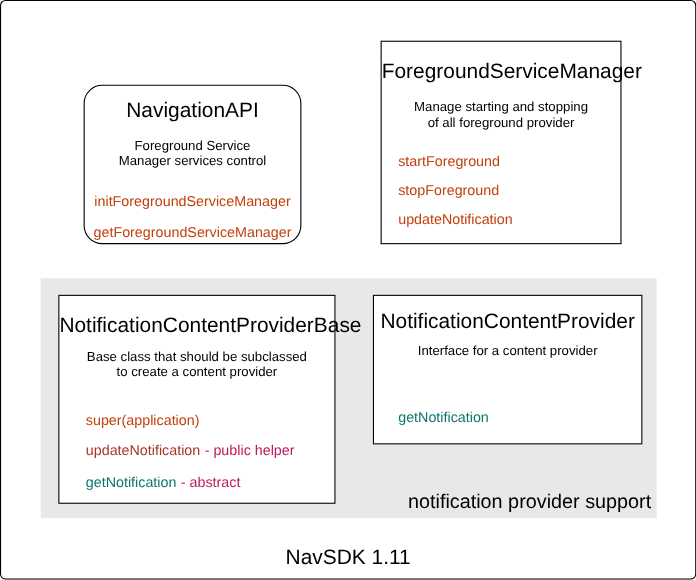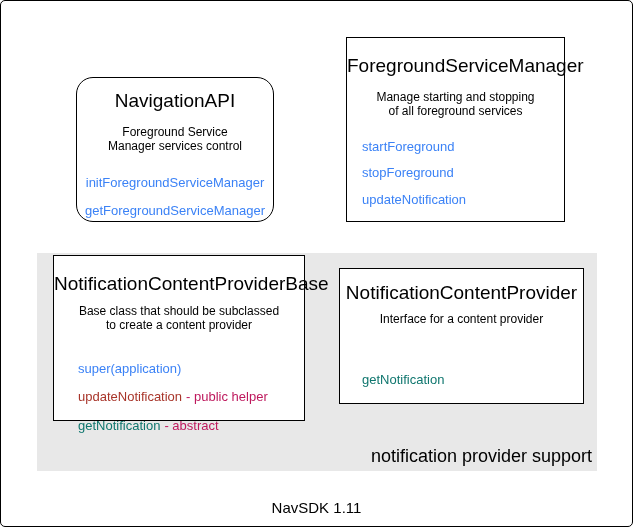--- a/index.html
+++ b/index.html
@@ -22,21 +22,21 @@
     background: #e8e8e8;
   }
   .class-box {
     position: absolute;
     background: #ffffff;
     border: 1px solid #000000;
     box-sizing: border-box;
   }
   .box-nav  { left: 75px;  top: 76px;  width: 198px; height: 145px; border-radius: 17px; }
   .box-fsm  { left: 345px; top: 36px;  width: 219px; height: 185px; }
-  .box-ncpb { left: 52px;  top: 254px; width: 252px; height: 166px; border-width: 1.5px; }
+  .box-ncpb { left: 52px;  top: 267px; width: 252px; height: 190px; border-width: 1.5px; }
   .box-ncp  { left: 338px; top: 267px; width: 245px; height: 136px; border-width: 1.5px; }
 
   .class-title {
     position: absolute;
     left: 0; right: 0;
     text-align: center;
     font-size: 19px;
     line-height: 19px;
     white-space: nowrap;
   }
@@ -48,21 +48,21 @@
     line-height: 14px;
     white-space: pre-line;
   }
   .method {
     position: absolute;
     font-size: 13px;
     line-height: 16px;
     white-space: nowrap;
   }
   .method.centered { left: 0; right: 0; text-align: center; }
-  .green { color: #3b82f6; }
+  .green { color: #c2410c; }
   .red   { color: #a8352a; }
   .blue  { color: #0f766e; }
   .annotation { color: #be185d; margin-left: 4px; text-align: center; }
 
   
   .box-nav  .class-title { top: 13px; }
   .box-nav  .class-desc  { top: 47px; }
   .box-nav  .m0 { top: 97px; }
   .box-nav  .m1 { top: 125px; }
 
@@ -91,21 +91,21 @@
     top: 447px;
     font-size: 18px;
     line-height: 16px;
     white-space: nowrap;
   }
   .footer-label {
     position: absolute;
     left: 0; right: 0;
     top: 498px;
     text-align: center;
-    font-size: 15px;
+    font-size: 19px;
     line-height: 18px;
     white-space: nowrap;
   }
 </style>
 </head>
 <body>
 
 <div id="frame">
 
   <div class="group-region"></div>
@@ -114,21 +114,21 @@
     <div class="class-title">NavigationAPI</div>
     <div class="class-desc">Foreground Service
 Manager services control</div>
     <div class="method centered green m0">initForegroundServiceManager</div>
     <div class="method centered green m1">getForegroundServiceManager</div>
   </div>
 
   <div class="class-box box-fsm">
     <div class="class-title">ForegroundServiceManager</div>
     <div class="class-desc">Manage starting and stopping
-of all foreground services</div>
+of all foreground provider</div>
     <div class="method green m0">startForeground</div>
     <div class="method green m1">stopForeground</div>
     <div class="method green m2">updateNotification</div>
   </div>
 
   <div class="class-box box-ncpb">
     <div class="class-title">NotificationContentProviderBase</div>
     <div class="class-desc">Base class that should be subclassed
 to create a content provider</div>
     <div class="method m0"><span class="green">super(application)</span></div>

